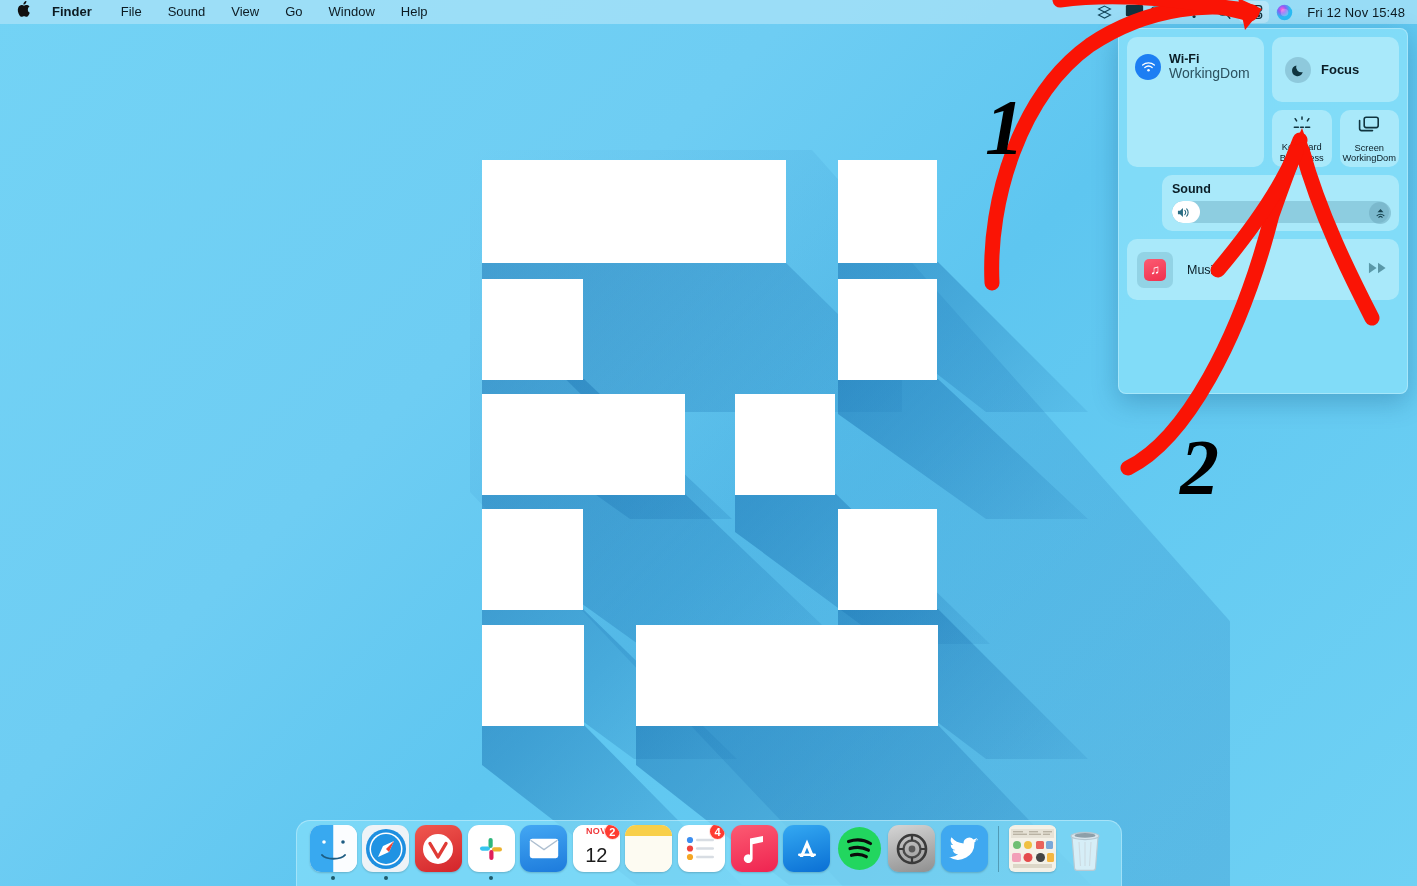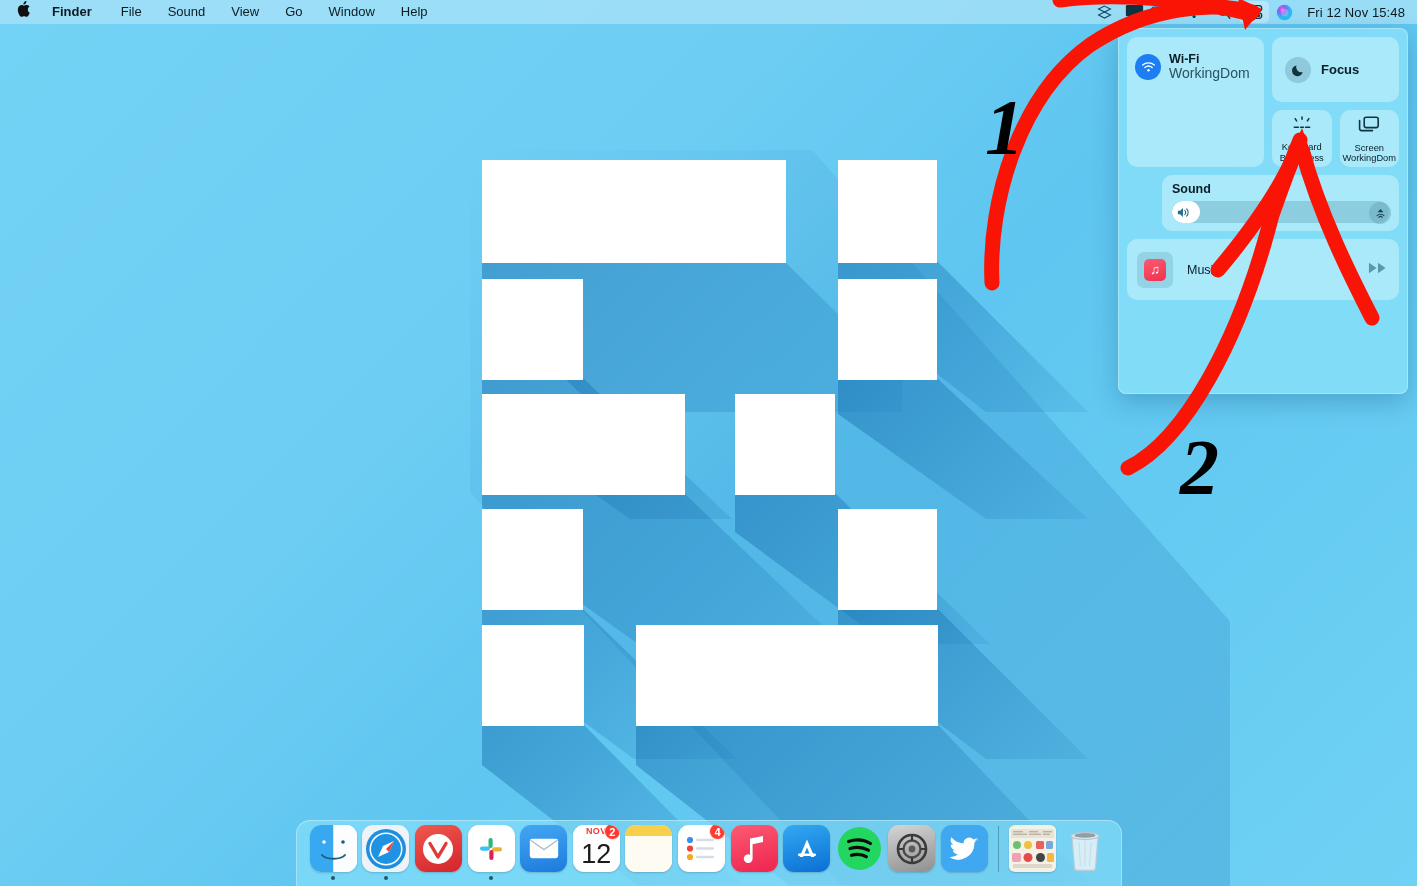--- a/index.html
+++ b/index.html
@@ -539,21 +539,21 @@
           <rect x="0.8" y="0.8" width="28.4" height="19.4" rx="2.4" fill="#ffffff"></rect>
           <path d="M1.6 2.2 15 11.6 28.4 2.2" fill="none" stroke="#aebfd0" stroke-width="1.4"></path>
         </svg>
     </div>
     <div class="dock-dot hidden"></div>
   </div>
 
   <div class="dock-item">
     <div class="dock-icon" style="background:#ffffff; flex-direction:column;">
       <div style="width:100%;height:12px;background:#ffffff;color:#f0383b;font-size:9px;font-weight:bold;display:flex;align-items:center;justify-content:center;letter-spacing:.3px;">NOV</div>
-      <div style="flex:1;width:100%;display:flex;align-items:center;justify-content:center;color:#1b1b1b;font-size:27px;line-height:1;">12</div>
+      <div style="flex:1;width:100%;display:flex;align-items:center;justify-content:center;color:#1b1b1b;font-size:20px;line-height:1;">12</div>
       <div class="badge">2</div>
     </div>
     <div class="dock-dot hidden"></div>
   </div>
 
   <div class="dock-item">
     <div class="dock-icon" style="background:#fdfaf0; flex-direction:column;">
       <div style="width:100%;height:11px;background:#f8cf4a;"></div>
       <div style="flex:1;width:100%;background:#fdfbf2;"></div>
     </div>

